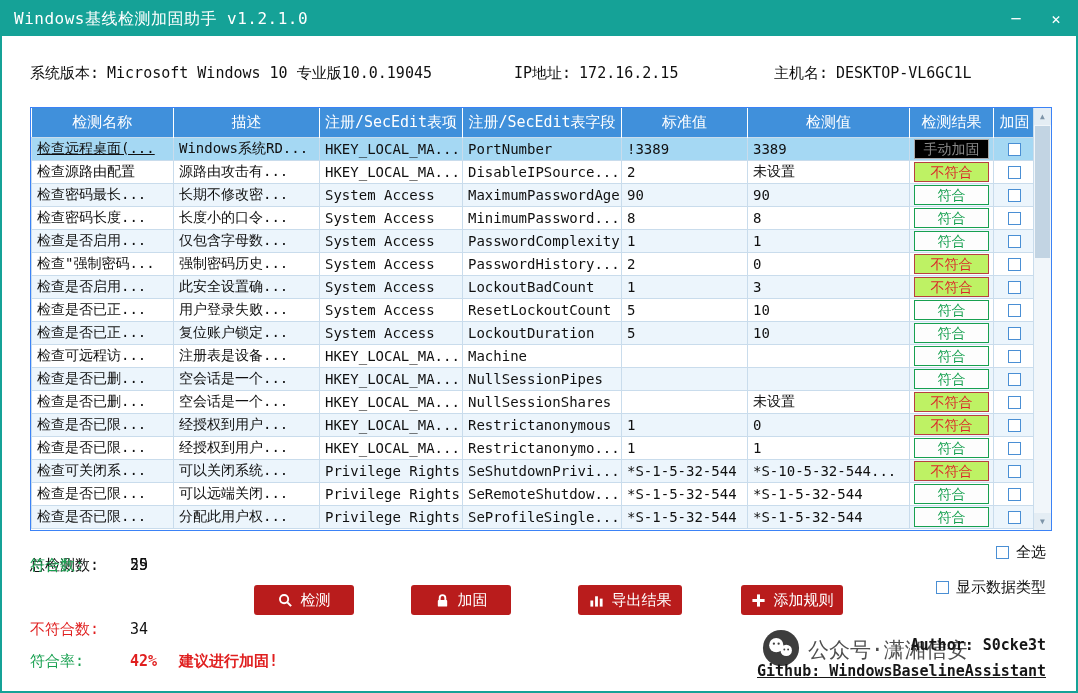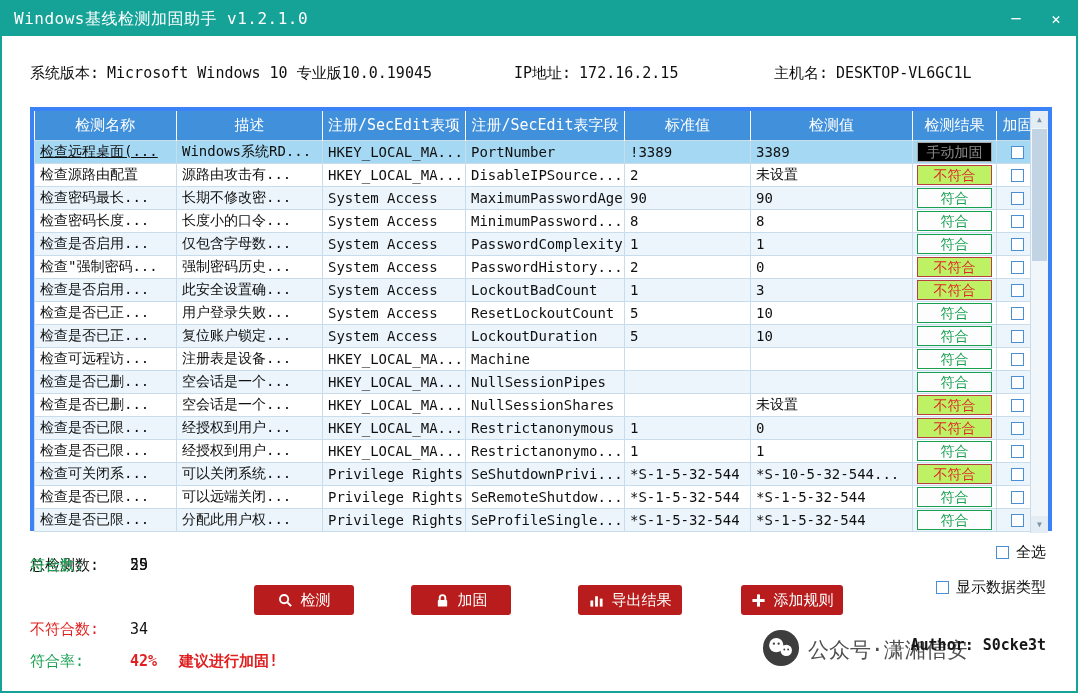--- a/index.html
+++ b/index.html
@@ -14,21 +14,21 @@
   .win-btn { width:40px; height:34px; display:flex; align-items:center; justify-content:center; font-size:15px; color:#fff; cursor:default; }
 
   
   .info-item { position:absolute; font-size:15px; color:#101010; top:62px; white-space:nowrap; }
   #info-os { left:28px; }
   #info-ip { left:512px; }
   #info-host { left:772px; }
   .info-item .lbl { margin-right:8px; }
 
   
-  .table-wrap { position:absolute; left:28px; top:105px; width:1022px; height:424px; border:4px solid #3b82f6; background:#fff; }
+  .table-wrap { position:absolute; left:28px; top:105px; width:1022px; height:424px; border:1px solid #3b82f6; background:#fff; }
   table { border-collapse:collapse; table-layout:fixed; width:1004px; }
   th { background:#4090db; color:#fff; font-weight:normal; font-size:15px; height:29px; border-right:1px solid rgba(255,255,255,.35); white-space:nowrap; overflow:hidden; }
   td { font-size:14px; height:23px; border:1px solid #c9dcec; padding:0 5px; white-space:nowrap; overflow:hidden; color:#101010; background:#fff; }
   tbody tr:nth-child(odd) td { background:#ecf5fc; }
   tbody tr.selected td { background:#a5d8f3; }
   td.c-result { padding:0 2px; text-align:center; }
   td.c-check { text-align:center; padding:0; }
   .focus-underline { text-decoration:underline; }
 
   .badge { display:block; margin:1px 2px; height:20px; line-height:18px; font-size:14px; text-align:center; border:1px solid; }
@@ -404,14 +404,15 @@
           <circle cx="15" cy="17" r="7.5" fill="#fff"></circle>
           <circle cx="25.5" cy="22.5" r="6" fill="#fff"></circle>
           <circle cx="12.5" cy="15.5" r="1.2" fill="#3d3d3d"></circle>
           <circle cx="17.5" cy="15.5" r="1.2" fill="#3d3d3d"></circle>
           <circle cx="23.5" cy="21.5" r="1" fill="#3d3d3d"></circle>
           <circle cx="27.5" cy="21.5" r="1" fill="#3d3d3d"></circle>
         </svg></span>
     <span class="wm-text">公众号·潇湘信安</span>
   </div>
   <div class="foot-line" id="foot-author">Author: S0cke3t</div>
+  <div class="foot-line" id="foot-github">Github: WindowsBaselineAssistant</div>
 
 </div>
 
 </body></html>

